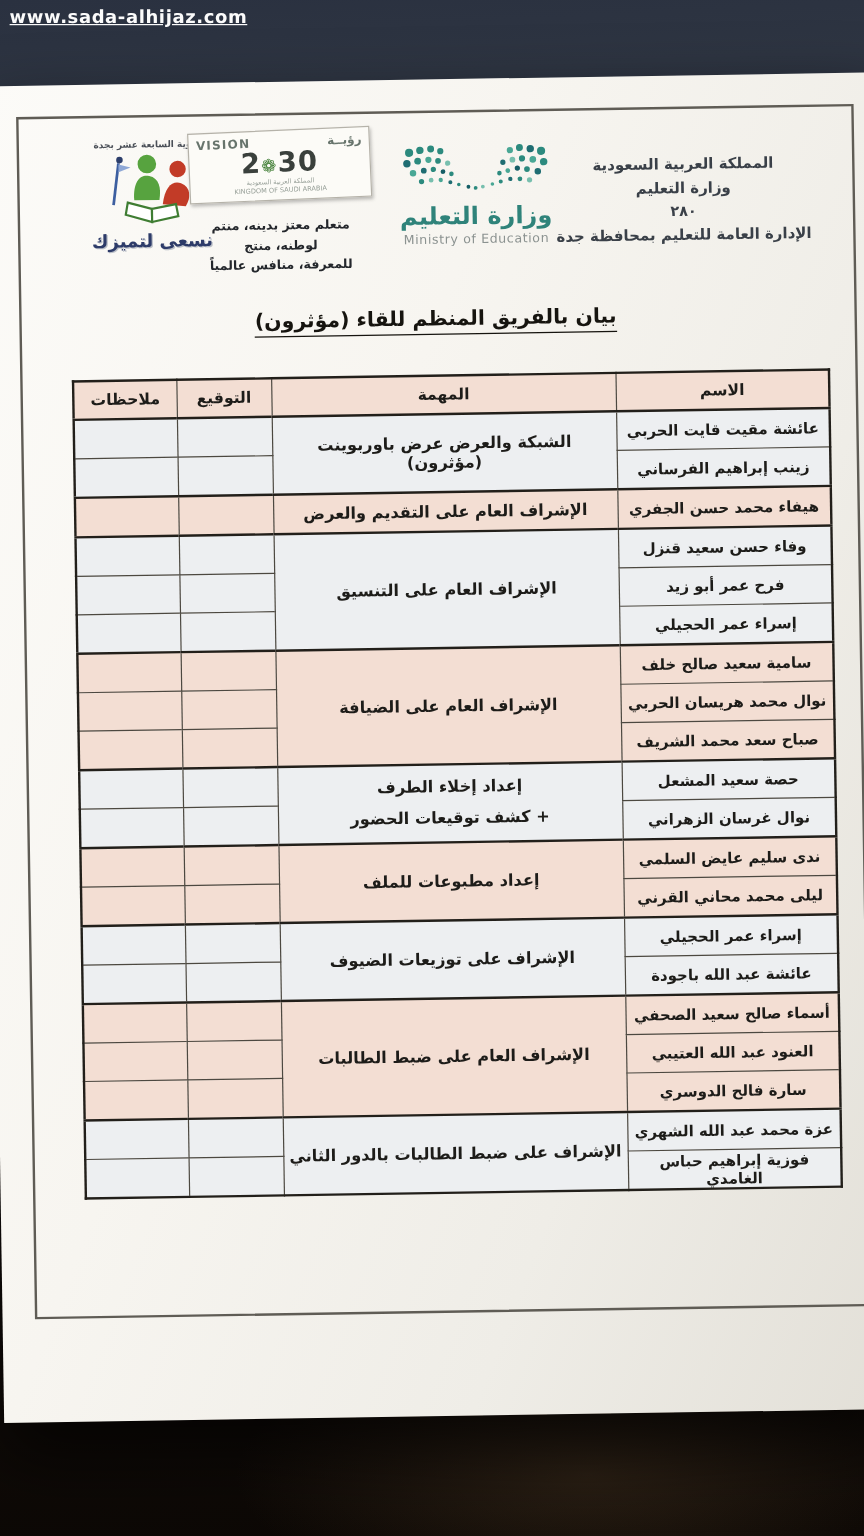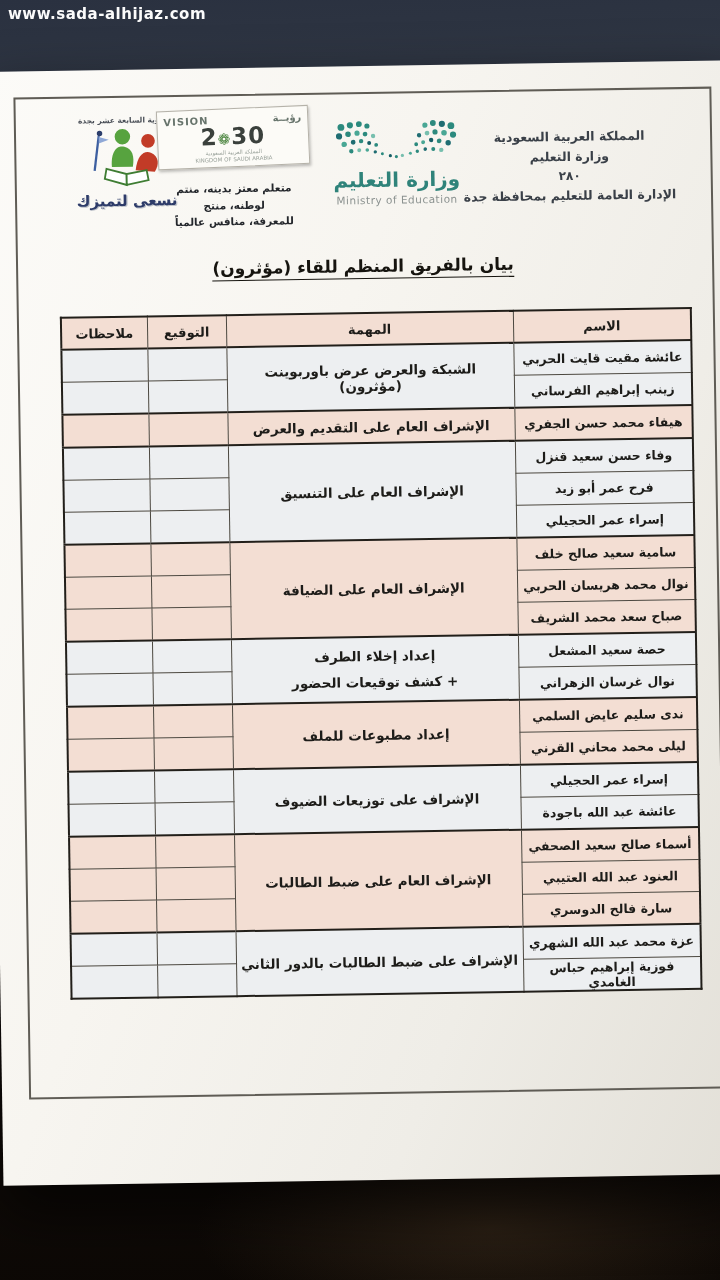--- a/index.html
+++ b/index.html
@@ -3,21 +3,21 @@
 <meta charset="utf-8">
 <style>
   html,body{margin:0;padding:0;}
   body{
     width:720px;height:1280px;overflow:hidden;position:relative;
     font-family:"DejaVu Sans",sans-serif;
     background:
       radial-gradient(ellipse 420px 160px at 68% 96%, rgba(96,72,46,.35), rgba(0,0,0,0) 70%),
       linear-gradient(177deg,#2a3140 0%,#2e3542 6%,#242631 26%,#1c1a1c 48%,#161110 68%,#100b08 86%,#0c0805 100%);
   }
-  .watermark{position:absolute;top:5px;left:8px;font-size:15px;font-weight:bold;color:#fbfbfb;letter-spacing:.5px;z-index:5;}
+  .watermark{position:absolute;top:5px;left:8px;font-size:15px;font-weight:bold;color:#fbfbfb;letter-spacing:.5px;z-index:5;text-decoration:underline;}
   .paper{
     position:absolute;left:-14px;top:72px;width:748px;height:1114px;
     transform:rotate(-0.9deg);transform-origin:0 0;
     background:linear-gradient(112deg,#fcfbf8 0%,#f7f5f0 38%,#efede7 70%,#e2dfd7 100%);
     box-shadow:0 28px 60px rgba(0,0,0,.65);
   }
   .frame{position:absolute;left:27px;right:23px;top:26px;bottom:86px;border:2px solid #5f5c55;}
   
   .school{position:absolute;left:86px;top:46px;width:106px;text-align:center;}
   .school-caption{font-size:7.5px;font-weight:bold;color:#4b5058;white-space:nowrap;}

